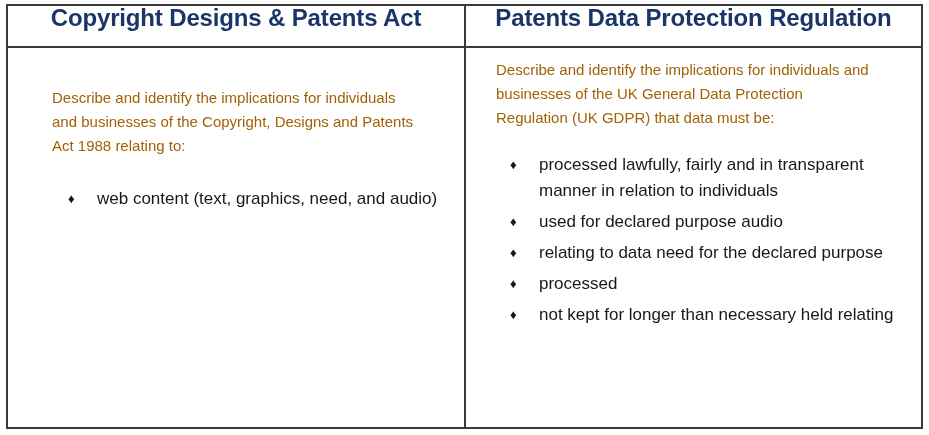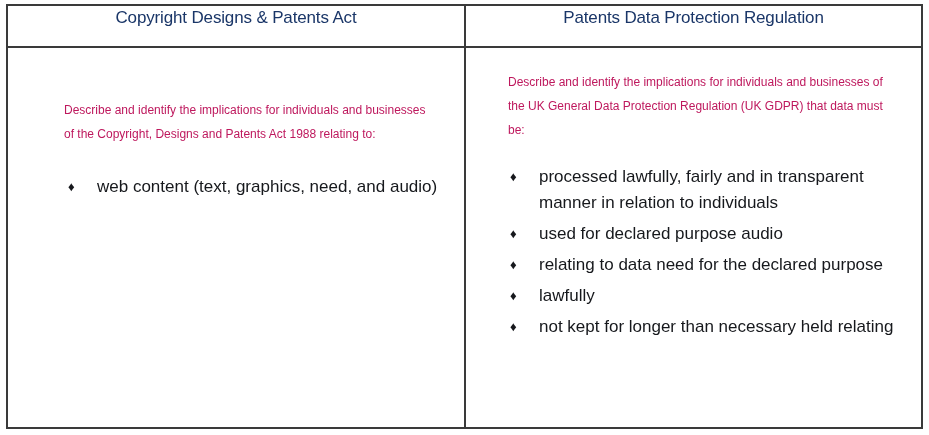--- a/index.html
+++ b/index.html
@@ -46,45 +46,45 @@
 
   
   .hdr-cell {
     height: 40px;
     text-align: center;
     vertical-align: middle;
   }
   .hdr-text {
     display: block;
     font-family: "Liberation Sans", sans-serif;
-    font-size: 17px;
-    font-weight: normal;
+    font-size: 24px;
+    font-weight: bold;
     color: #1a3668;
     letter-spacing: -0.15px;
     line-height: 24px;
   }
 
   
   .body-cell {
     height: 379px;
   }
   .cell-inner {
     position: relative;
     height: 100%;
     box-sizing: border-box;
   }
   .cell-left-inner  { padding: 38px 14px 6px 44px; }
   .cell-right-inner { padding: 10px 14px 6px 30px; }
 
   .para {
     font-family: "Liberation Sans", sans-serif;
-    font-size: 12px;
+    font-size: 15px;
     line-height: 24px;
-    color: #be185d;
-    margin: 12px;
+    color: #a16207;
+    margin: 0;
   }
 
   .para-right {
     max-width: 380px;
   }
 
   .para-left {
     max-width: 370px;
   }
 
@@ -173,21 +173,21 @@
               <li>
                 <span class="bullet-mark">♦</span>
                 <span class="li-text">used for declared purpose audio</span>
               </li>
               <li>
                 <span class="bullet-mark">♦</span>
                 <span class="li-text">relating to data need for the declared purpose</span>
               </li>
               <li>
                 <span class="bullet-mark">♦</span>
-                <span class="li-text">lawfully</span>
+                <span class="li-text">processed</span>
               </li>
               <li>
                 <span class="bullet-mark">♦</span>
                 <span class="li-text">not kept for longer than necessary held relating</span>
               </li>
             </ul>
 
           </div>
         </td>
 

